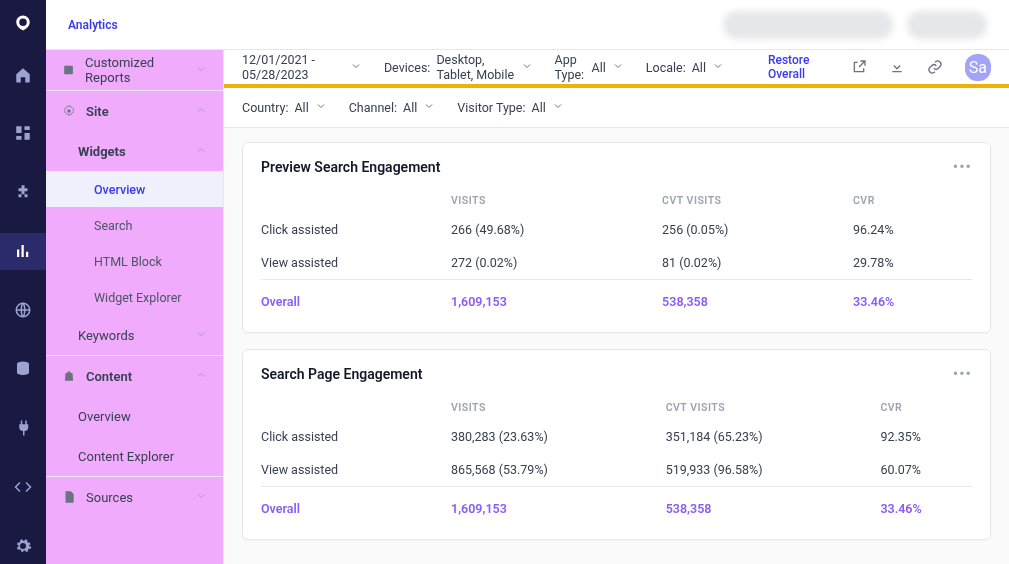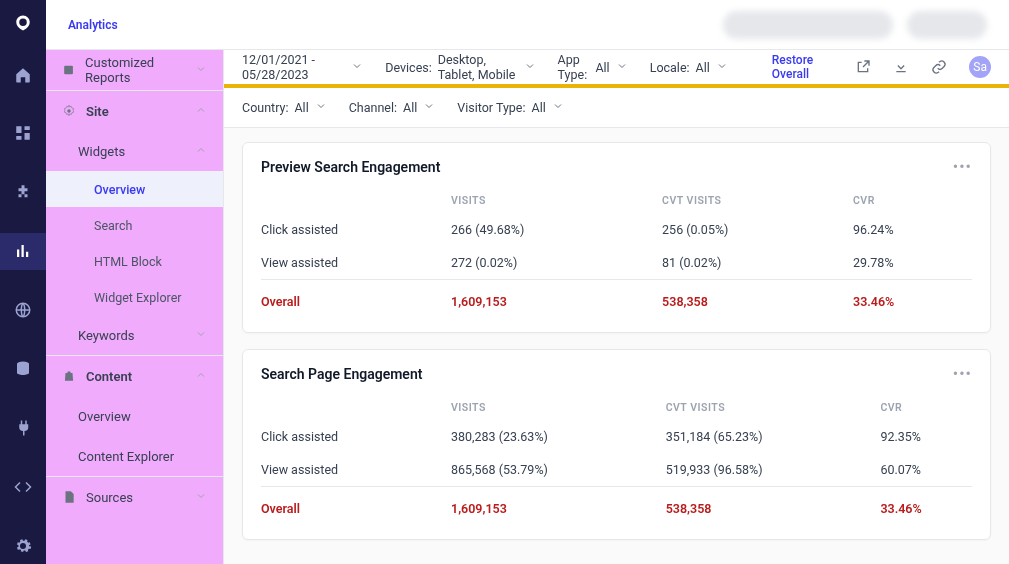--- a/index.html
+++ b/index.html
@@ -25,32 +25,32 @@
     .side-row .chev { margin-left:auto; color:#9ca3af; }
     .side-sep { height:1px; background:#e5e7eb; margin:0; }
     .panel { flex:1; display:flex; flex-direction:column; min-width:0; background:#fafafa; }
     .filterbar { height:38px; display:flex; align-items:center; gap:22px; padding:0 18px; border-bottom:4px solid #eab308; font-size:12.5px; color:#374151; background:#fff; }
     .filter { display:flex; align-items:center; gap:6px; cursor:pointer; }
     .filter .chev { color:#6b7280; }
     .filterbar .spacer { margin-left:auto; }
     .restore { color:#3a3af2; font-weight:500; font-size:12px; cursor:pointer; }
     .tool-icon { color:#6b7280; cursor:pointer; display:flex; }
     .tool-icon svg { width:16px; height:16px; }
-    .save-btn { background:#a3a3f7; color:#fff; font-size:12px; padding:4px 4px; border-radius:12px; cursor:pointer; }
+    .save-btn { background:#a3a3f7; color:#fff; font-size:16px; padding:4px 4px; border-radius:12px; cursor:pointer; }
     .subfilterbar { height:40px; display:flex; align-items:center; gap:22px; padding:0 18px; font-size:12.5px; color:#374151; background:#fff; border-bottom:1px solid #e5e7eb; }
     .scroll { flex:1; overflow-y:auto; padding:14px 18px 8px 18px; }
     .card { background:#fff; border:1px solid #e5e7eb; border-radius:6px; margin-bottom:16px; padding:14px 18px; box-shadow:0 1px 2px rgba(0,0,0,0.03); }
     .card-head { display:flex; align-items:center; margin-bottom:12px; }
     .card-title { font-size:14px; font-weight:600; color:#111827; }
     .card-head .more { margin-left:auto; color:#9ca3af; font-size:16px; cursor:pointer; letter-spacing:1px; }
     .tbl { width:100%; border-collapse:collapse; font-size:12.5px; }
     .tbl th { text-align:left; font-size:10.5px; font-weight:600; color:#9ca3af; letter-spacing:0.5px; padding:6px 0; }
     .tbl td { padding:9px 0; color:#374151; }
     .tbl td:first-child { width:190px; }
-    .tbl tr.overall td { font-weight:600; color:#b91c1c; border-top:1px solid #e5e7eb; padding-top:14px; }
+    .tbl tr.overall td { font-weight:600; color:#8b5cf6; border-top:1px solid #e5e7eb; padding-top:14px; }
     .footer-note { text-align:center; font-size:12px; color:#9ca3af; padding:8px 0 2px 0; }
     .chev svg { width:12px; height:12px; }
   </style>
 </head>
 <body>
 
 <div class="app">
   <div class="rail">
     <div class="logo">
       <svg viewBox="0 0 24 24" fill="currentColor">
@@ -134,21 +134,21 @@
           <svg class="ic" viewBox="0 0 24 24" fill="currentColor">
               <circle cx="12" cy="12" r="3"></circle>
               <path d="M12 2l1 3 3-1 1 3 3 1-1 3 1 3-3 1-1 3-3-1-1 3-1-3-3 1-1-3-3-1 1-3-1-3 3-1 1-3 3 1 1-3z" fill="none" stroke="currentColor"></path>
             </svg>
           <span style="font-weight:600;">Site</span>
           <span class="chev"><svg viewBox="0 0 24 24" fill="none" stroke="currentColor" stroke-width="2">
                 <path d="M6 15l6-6 6 6"></path>
               </svg></span>
         </div>
         <div class="side-row indent1">
-          <span style="font-weight:400;">Widgets</span>
+          <span style="font-weight:700;">Widgets</span>
           <span class="chev"><svg viewBox="0 0 24 24" fill="none" stroke="currentColor" stroke-width="2">
                 <path d="M6 15l6-6 6 6"></path>
               </svg></span>
         </div>
         <div class="side-row indent2 selected">
             <span>Overview</span>
           </div>
         <div class="side-row indent2">
             <span>Search</span>
           </div>

